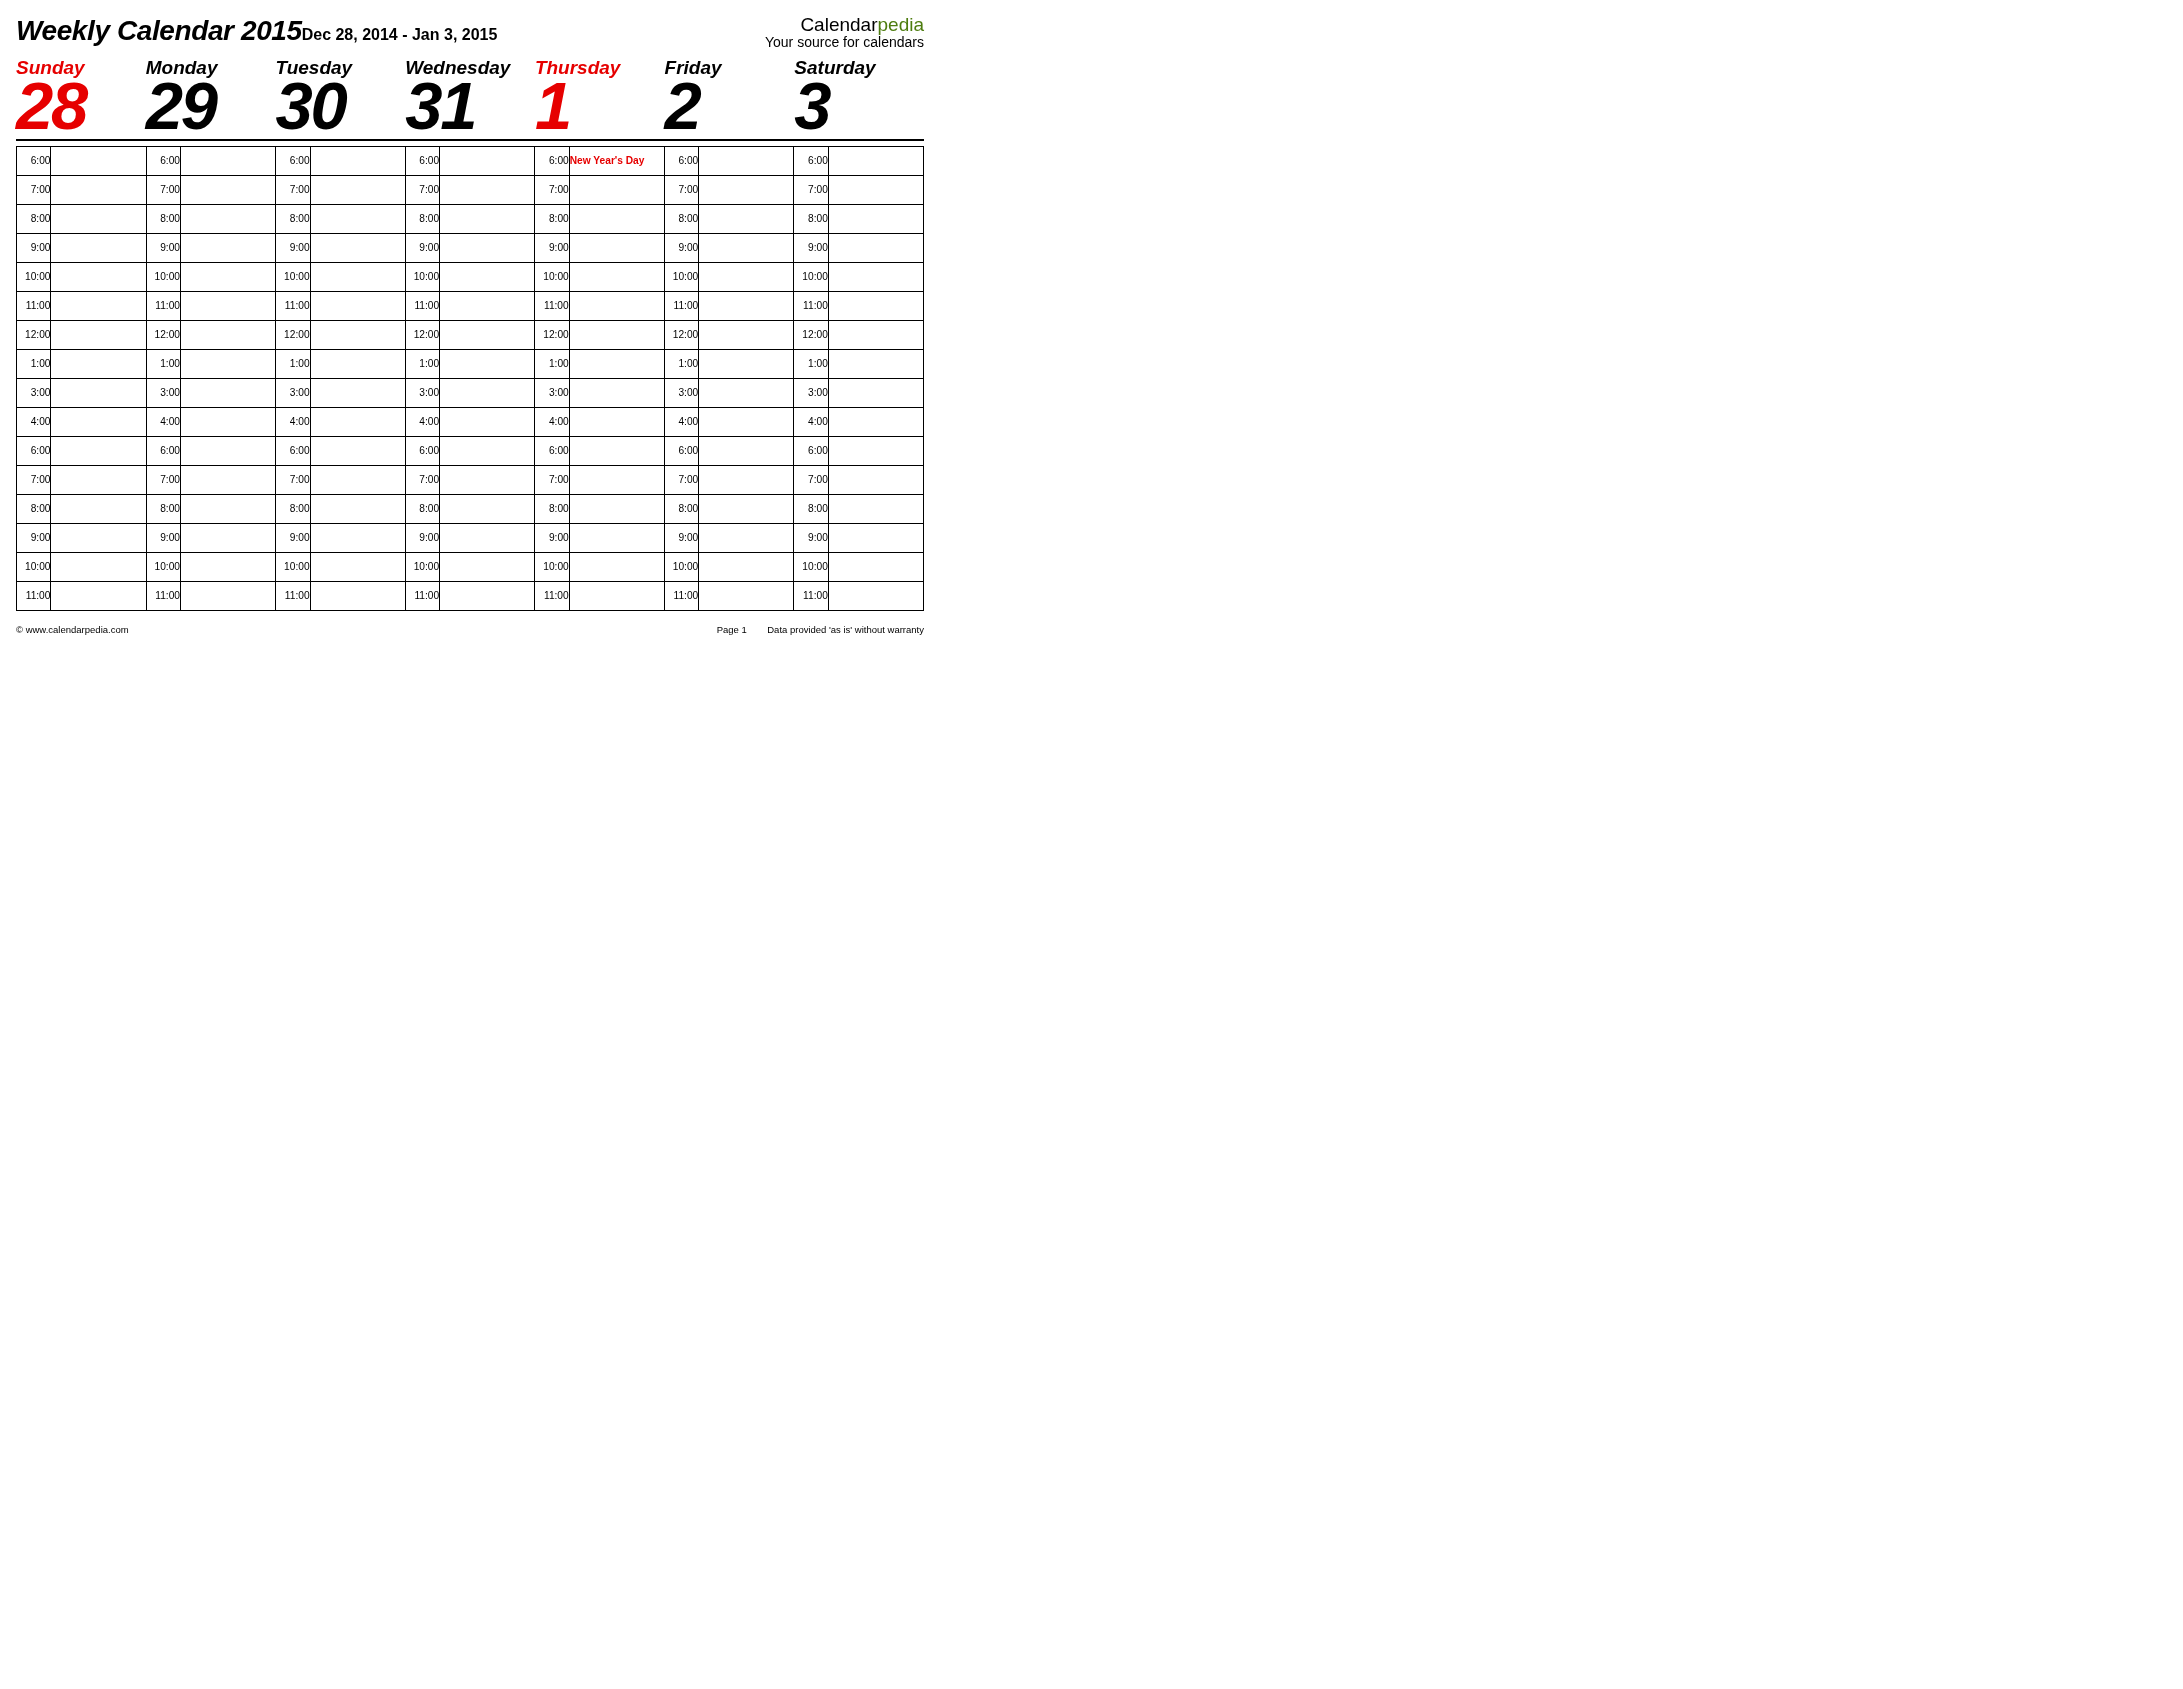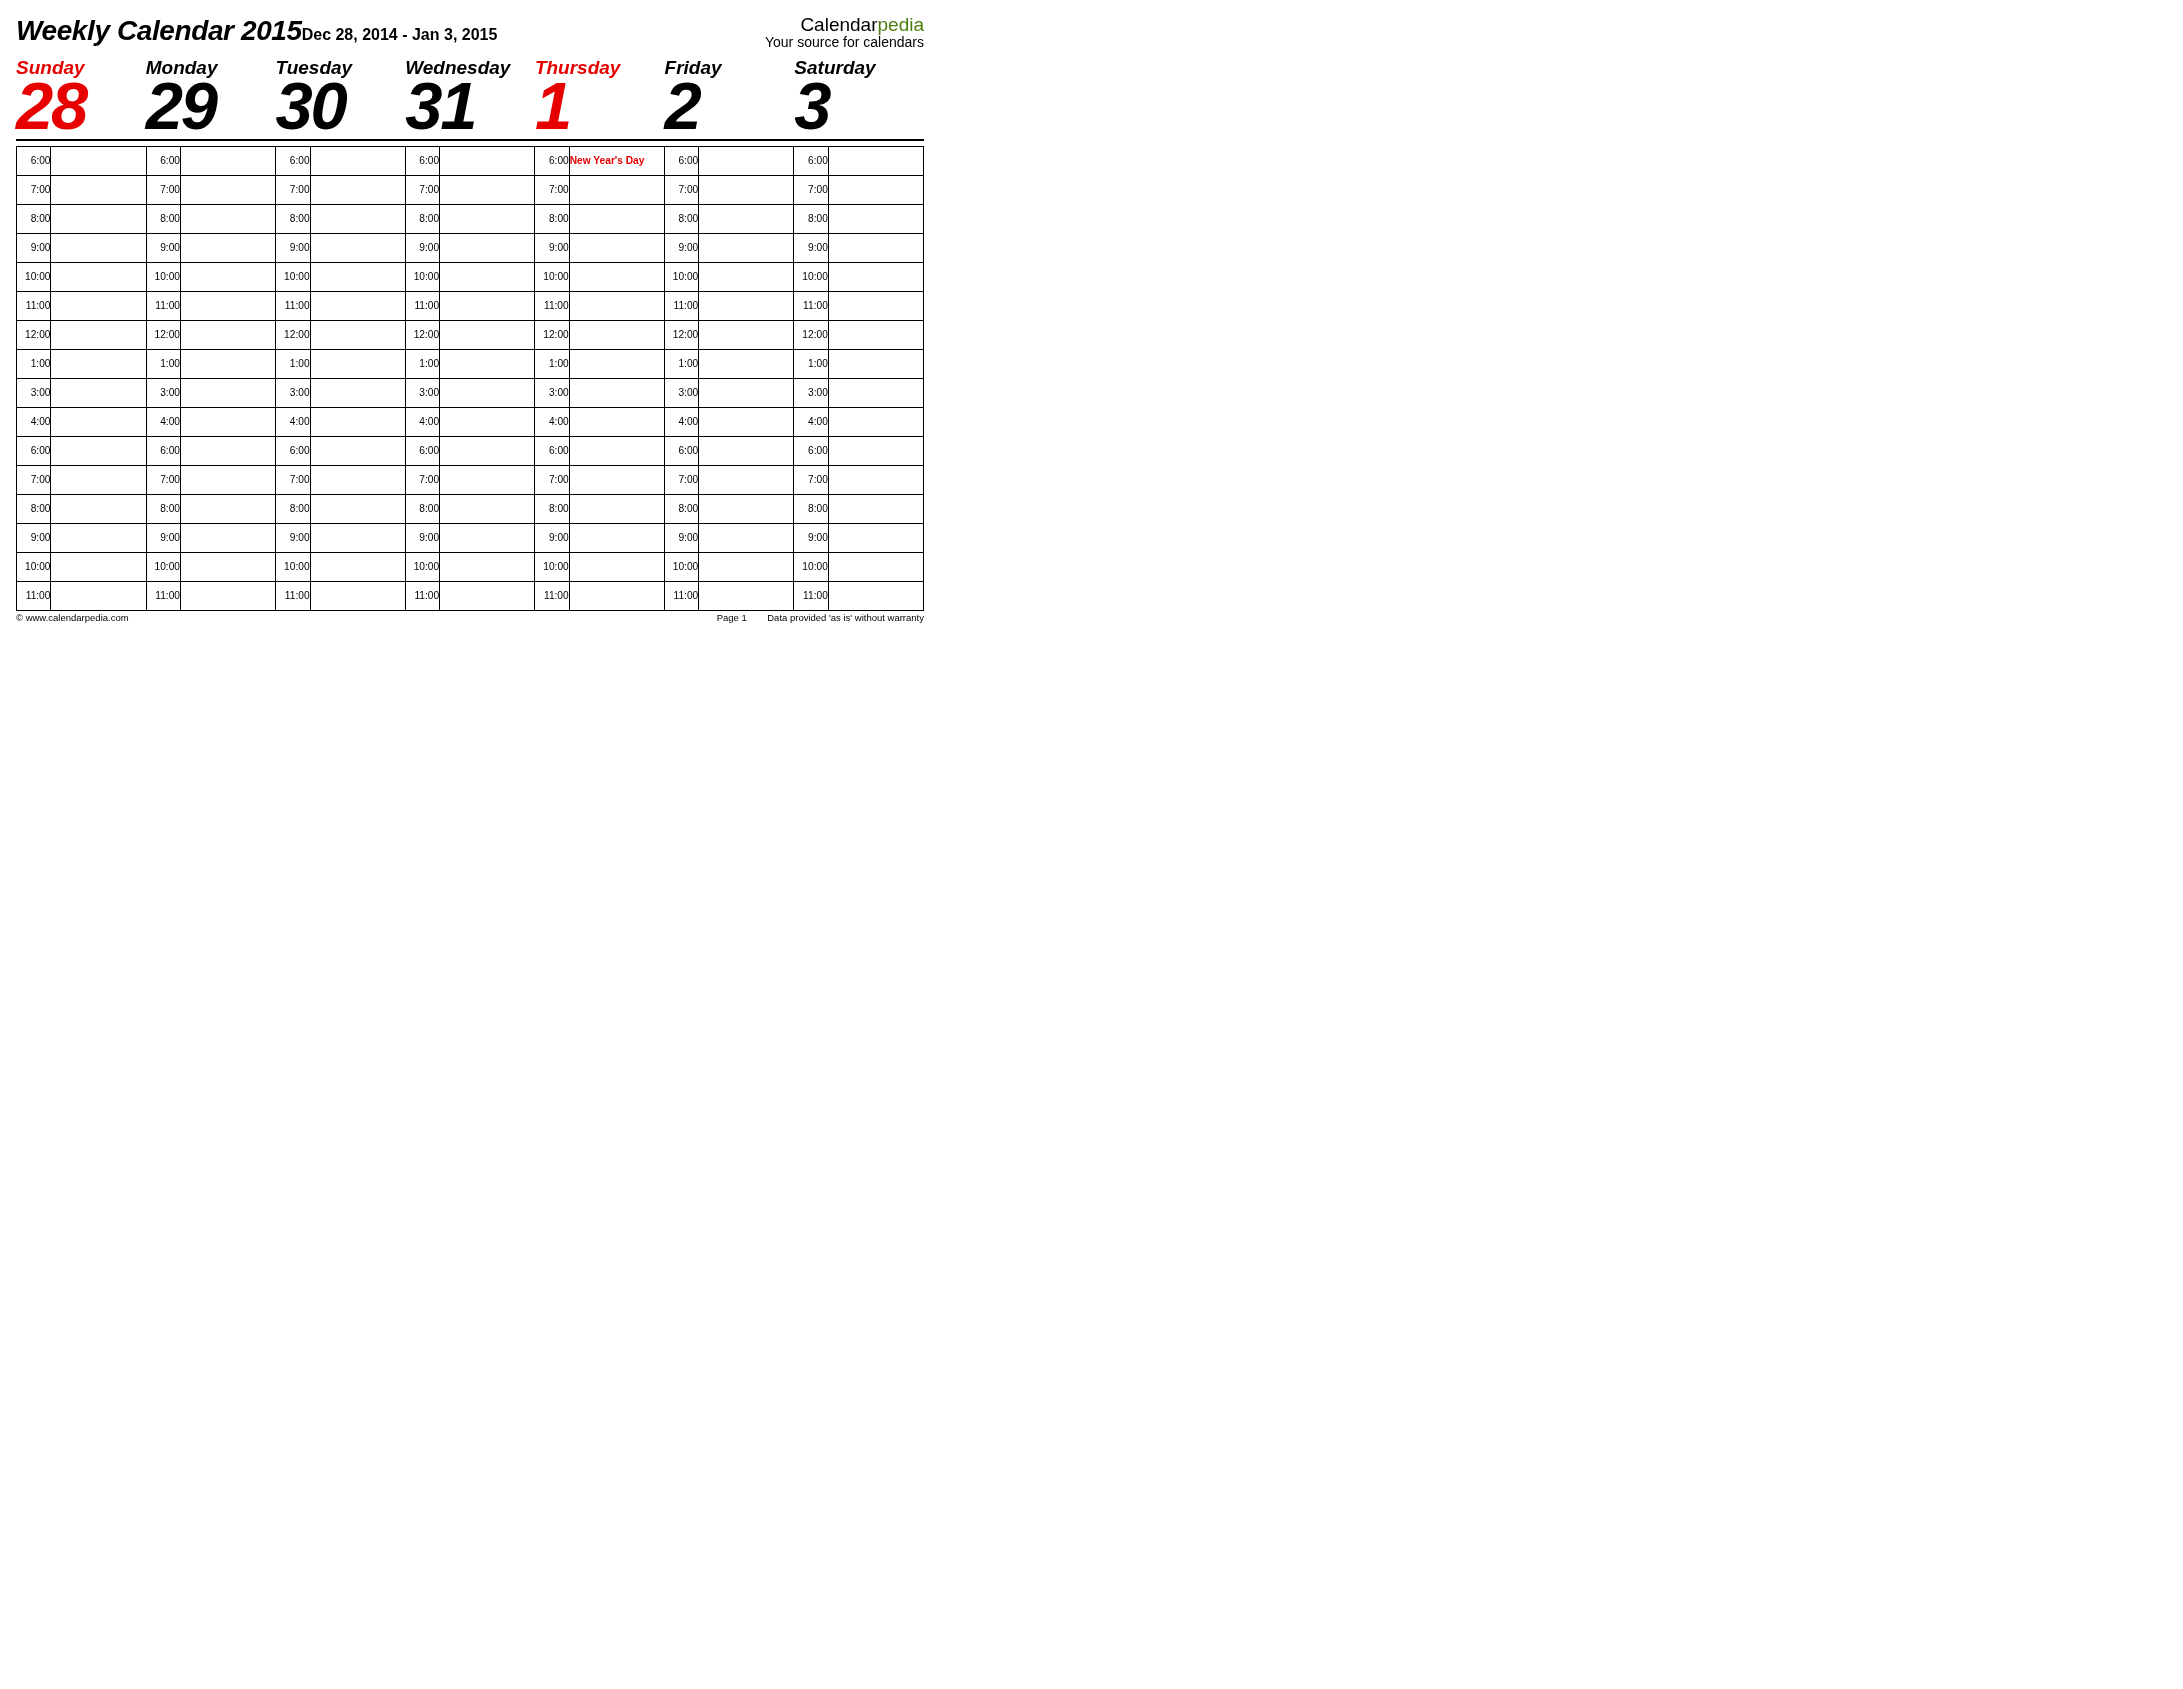--- a/index.html
+++ b/index.html
@@ -87,21 +87,21 @@
     font-size: 10.2px;
     font-weight: bold;
     padding-left: 2.9px;
   }
   td.entry-cell.red { color: #e60000; }
 
   .footer-row {
     display: flex;
     justify-content: space-between;
     font-size: 9.5px;
-    margin-top: 1px;
+    margin-top: 13px;
   }
   .footer-right { display: flex; gap: 20.4px; justify-content: space-between; }
 </style>
 </head>
 <body>
 
 <div class="header-row">
   <div class="title-block">
     <div class="title">Weekly Calendar 2015</div>
     <div class="date-range">Dec 28, 2014 - Jan 3, 2015</div>

